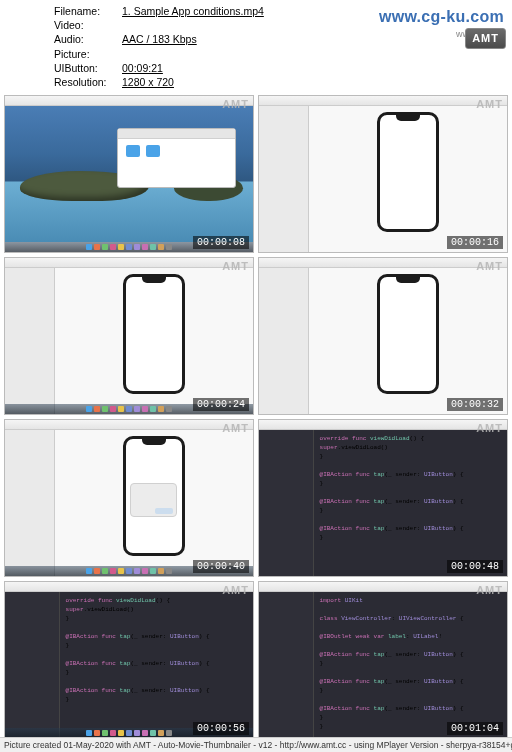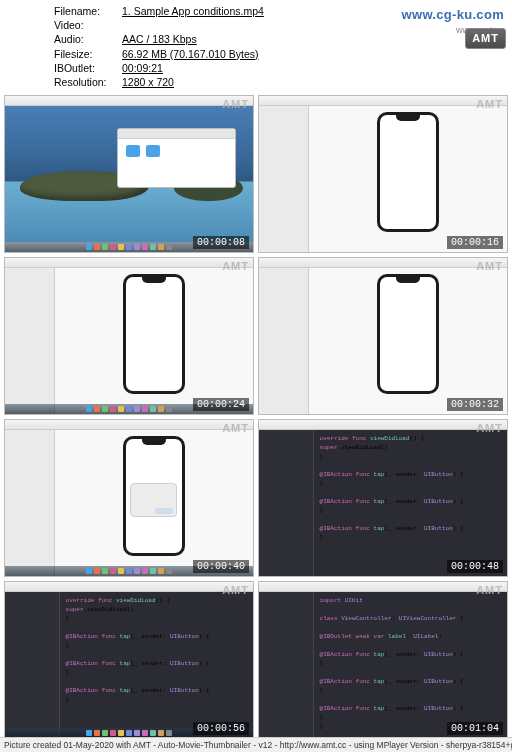--- a/index.html
+++ b/index.html
@@ -31,21 +31,21 @@
       text-decoration: underline;
     }
     .watermark-top {
       position: absolute;
       top: 6px;
       right: 8px;
       text-align: right;
       color: #3b6fb3;
       text-shadow: 1px 1px 2px rgba(255,255,255,0.6);
     }
-    .watermark-top .url { font-size: 13px; font-weight: bold; letter-spacing:0.3px; }
+    .watermark-top .url { font-size: 16px; font-weight: bold; letter-spacing:0.3px; }
     .watermark-top .sub { font-size: 9px; color:#888; }
     .amt-badge {
       position: absolute;
       top: 2px;
       right: 6px;
       background: linear-gradient(#6b6b6b,#4b4b4b);
       color: #fff;
       font-weight: bold;
       font-size: 11px;
       padding: 2px 6px;
@@ -161,25 +161,24 @@
     <div class="meta-value">1. Sample App conditions.mp4</div>
   </div>
   <div class="meta-row">
     <div class="meta-label">Video:</div>
   </div>
   <div class="meta-row">
     <div class="meta-label">Audio:</div>
     <div class="meta-value">AAC / 183 Kbps</div>
   </div>
   <div class="meta-row">
-    <div class="meta-label">Filesize:</div>
-    <div class="meta-value">66.92 MB (70.167.010 Bytes)</div>
-  </div>
-  <div class="meta-row">
-    <div class="meta-label">IBOutlet:</div>
+    <div class="meta-label">Picture:</div>
+  </div>
+  <div class="meta-row">
+    <div class="meta-label">UIButton:</div>
     <div class="meta-value">00:09:21</div>
   </div>
   <div class="meta-row">
     <div class="meta-label">Resolution:</div>
     <div class="meta-value">1280 x 720</div>
   </div>
 
   <div class="watermark-top">
     <div class="url">www.cg-ku.com</div>
     <div class="sub">www.amt.cc</div>

